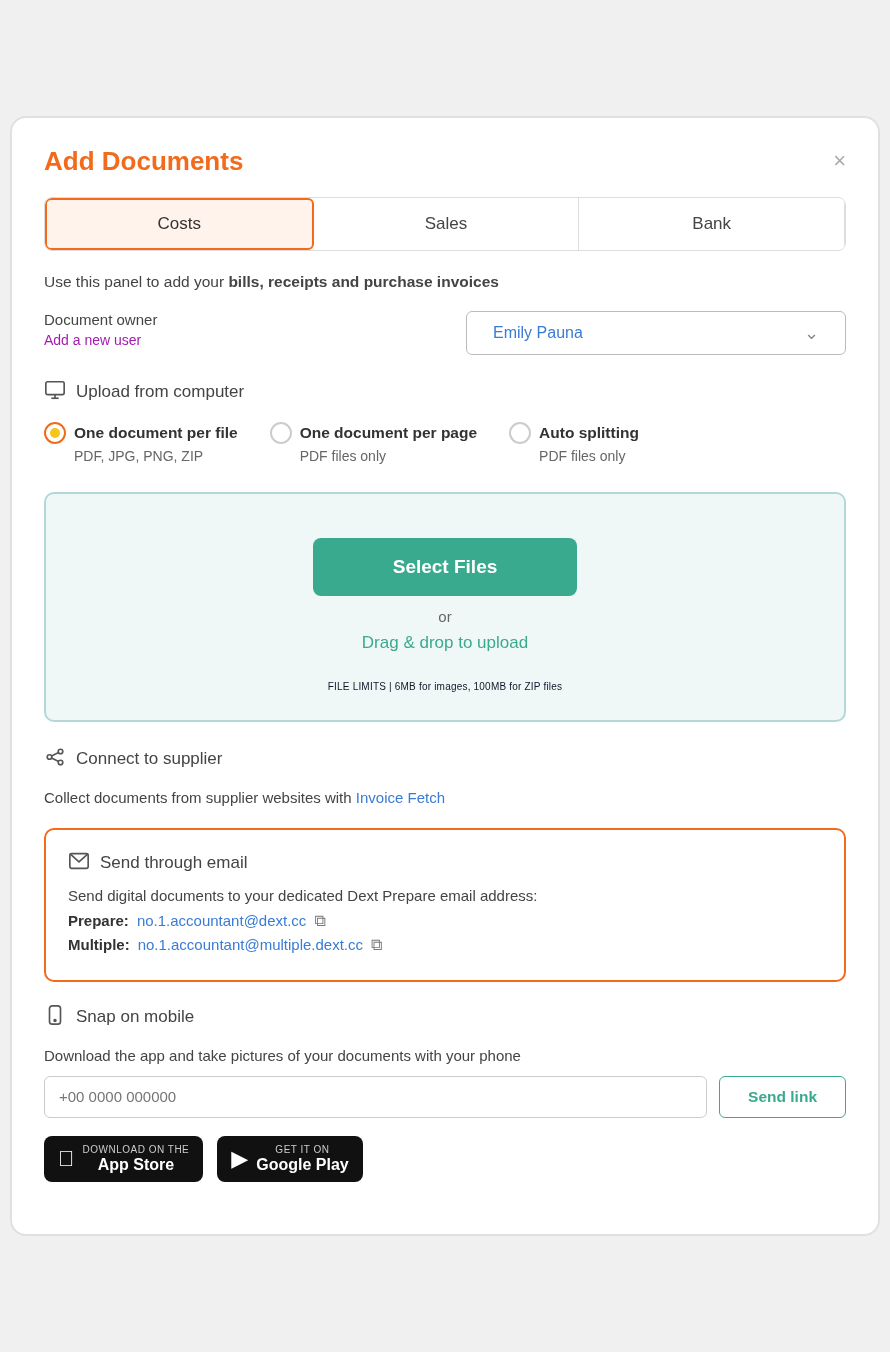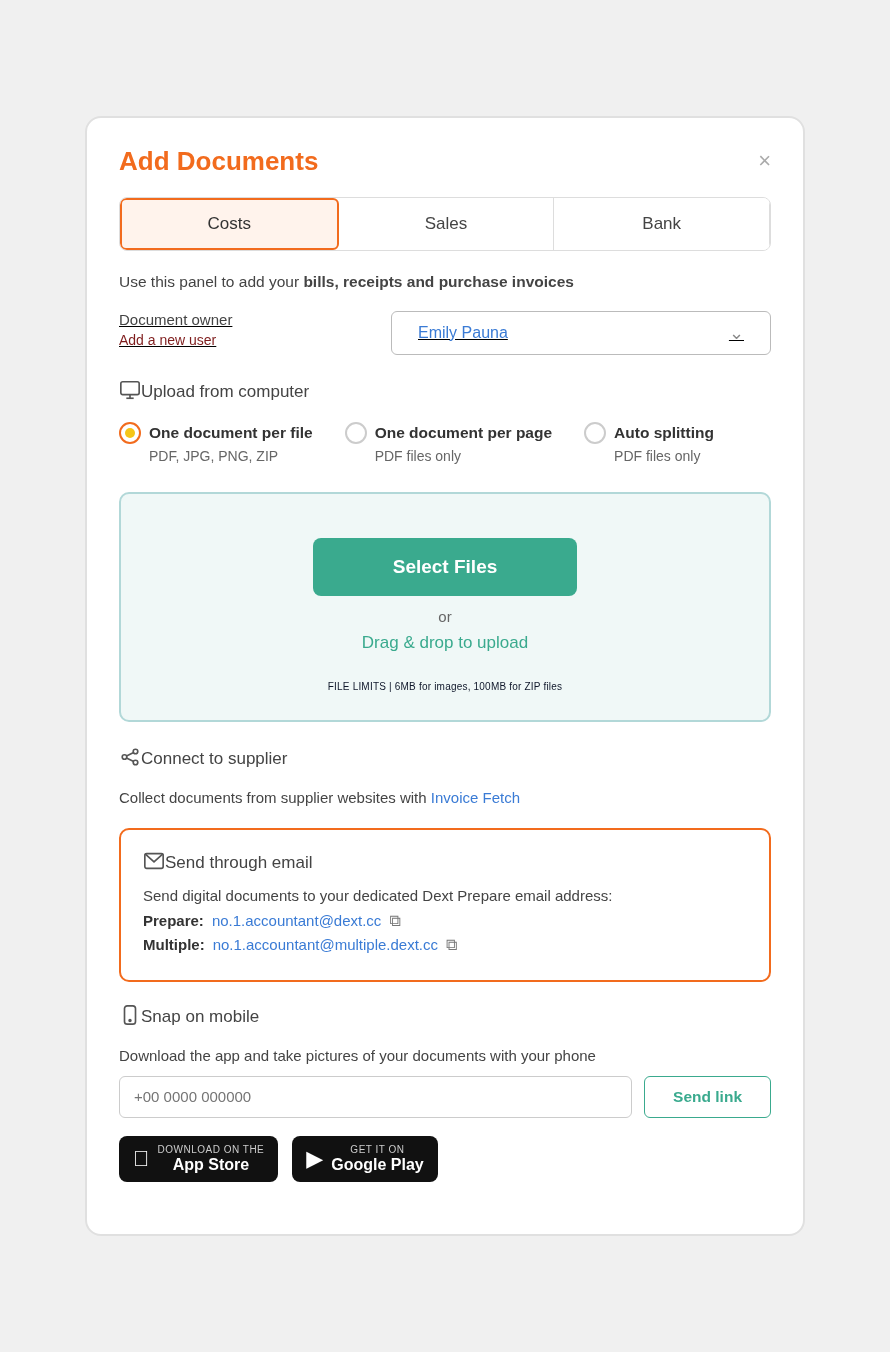--- a/index.html
+++ b/index.html
@@ -8,21 +8,21 @@
       background: #f0f0f0;
       display: flex;
       justify-content: center;
       align-items: center;
       min-height: 100vh;
     }
     .modal {
       background: #fff;
       border-radius: 16px;
       border: 2px solid #e0e0e0;
-      width: 720px;
+      width: 870px;
       padding: 28px 32px 32px 32px;
       position: relative;
     }
     .modal-header {
       display: flex;
       justify-content: space-between;
       align-items: center;
       margin-bottom: 20px;
     }
     .modal-title {
@@ -71,29 +71,28 @@
       margin-bottom: 20px;
     }
     .description strong {
       font-weight: 700;
     }
     .doc-owner-row {
       display: flex;
       align-items: flex-start;
       justify-content: space-between;
       margin-bottom: 24px;
-      text-decoration: underline;
     }
     .doc-owner-label {
       font-size: 15px;
       color: #444;
     }
     .add-user-link {
       font-size: 14px;
-      color: #7f1d1d;
+      color: #a21caf;
       cursor: pointer;
       text-decoration: none;
       display: block;
       margin-top: 4px;
     }
     .owner-select {
       width: 380px;
       padding: 10px 26px;
       font-size: 16px;
       border: 1.5px solid #bbb;
@@ -108,20 +107,21 @@
       color: #3a7bd5;
       font-size: 16px;
     }
     .owner-select-arrow {
       color: #888;
       font-size: 18px;
     }
     .section-heading {
       display: flex;
       align-items: center;
+      gap: 10px;
       font-size: 17px;
       color: #444;
       margin-bottom: 16px;
       font-weight: 500;
     }
     .section-icon {
       font-size: 20px;
       color: #555;
     }
     .radio-options {

